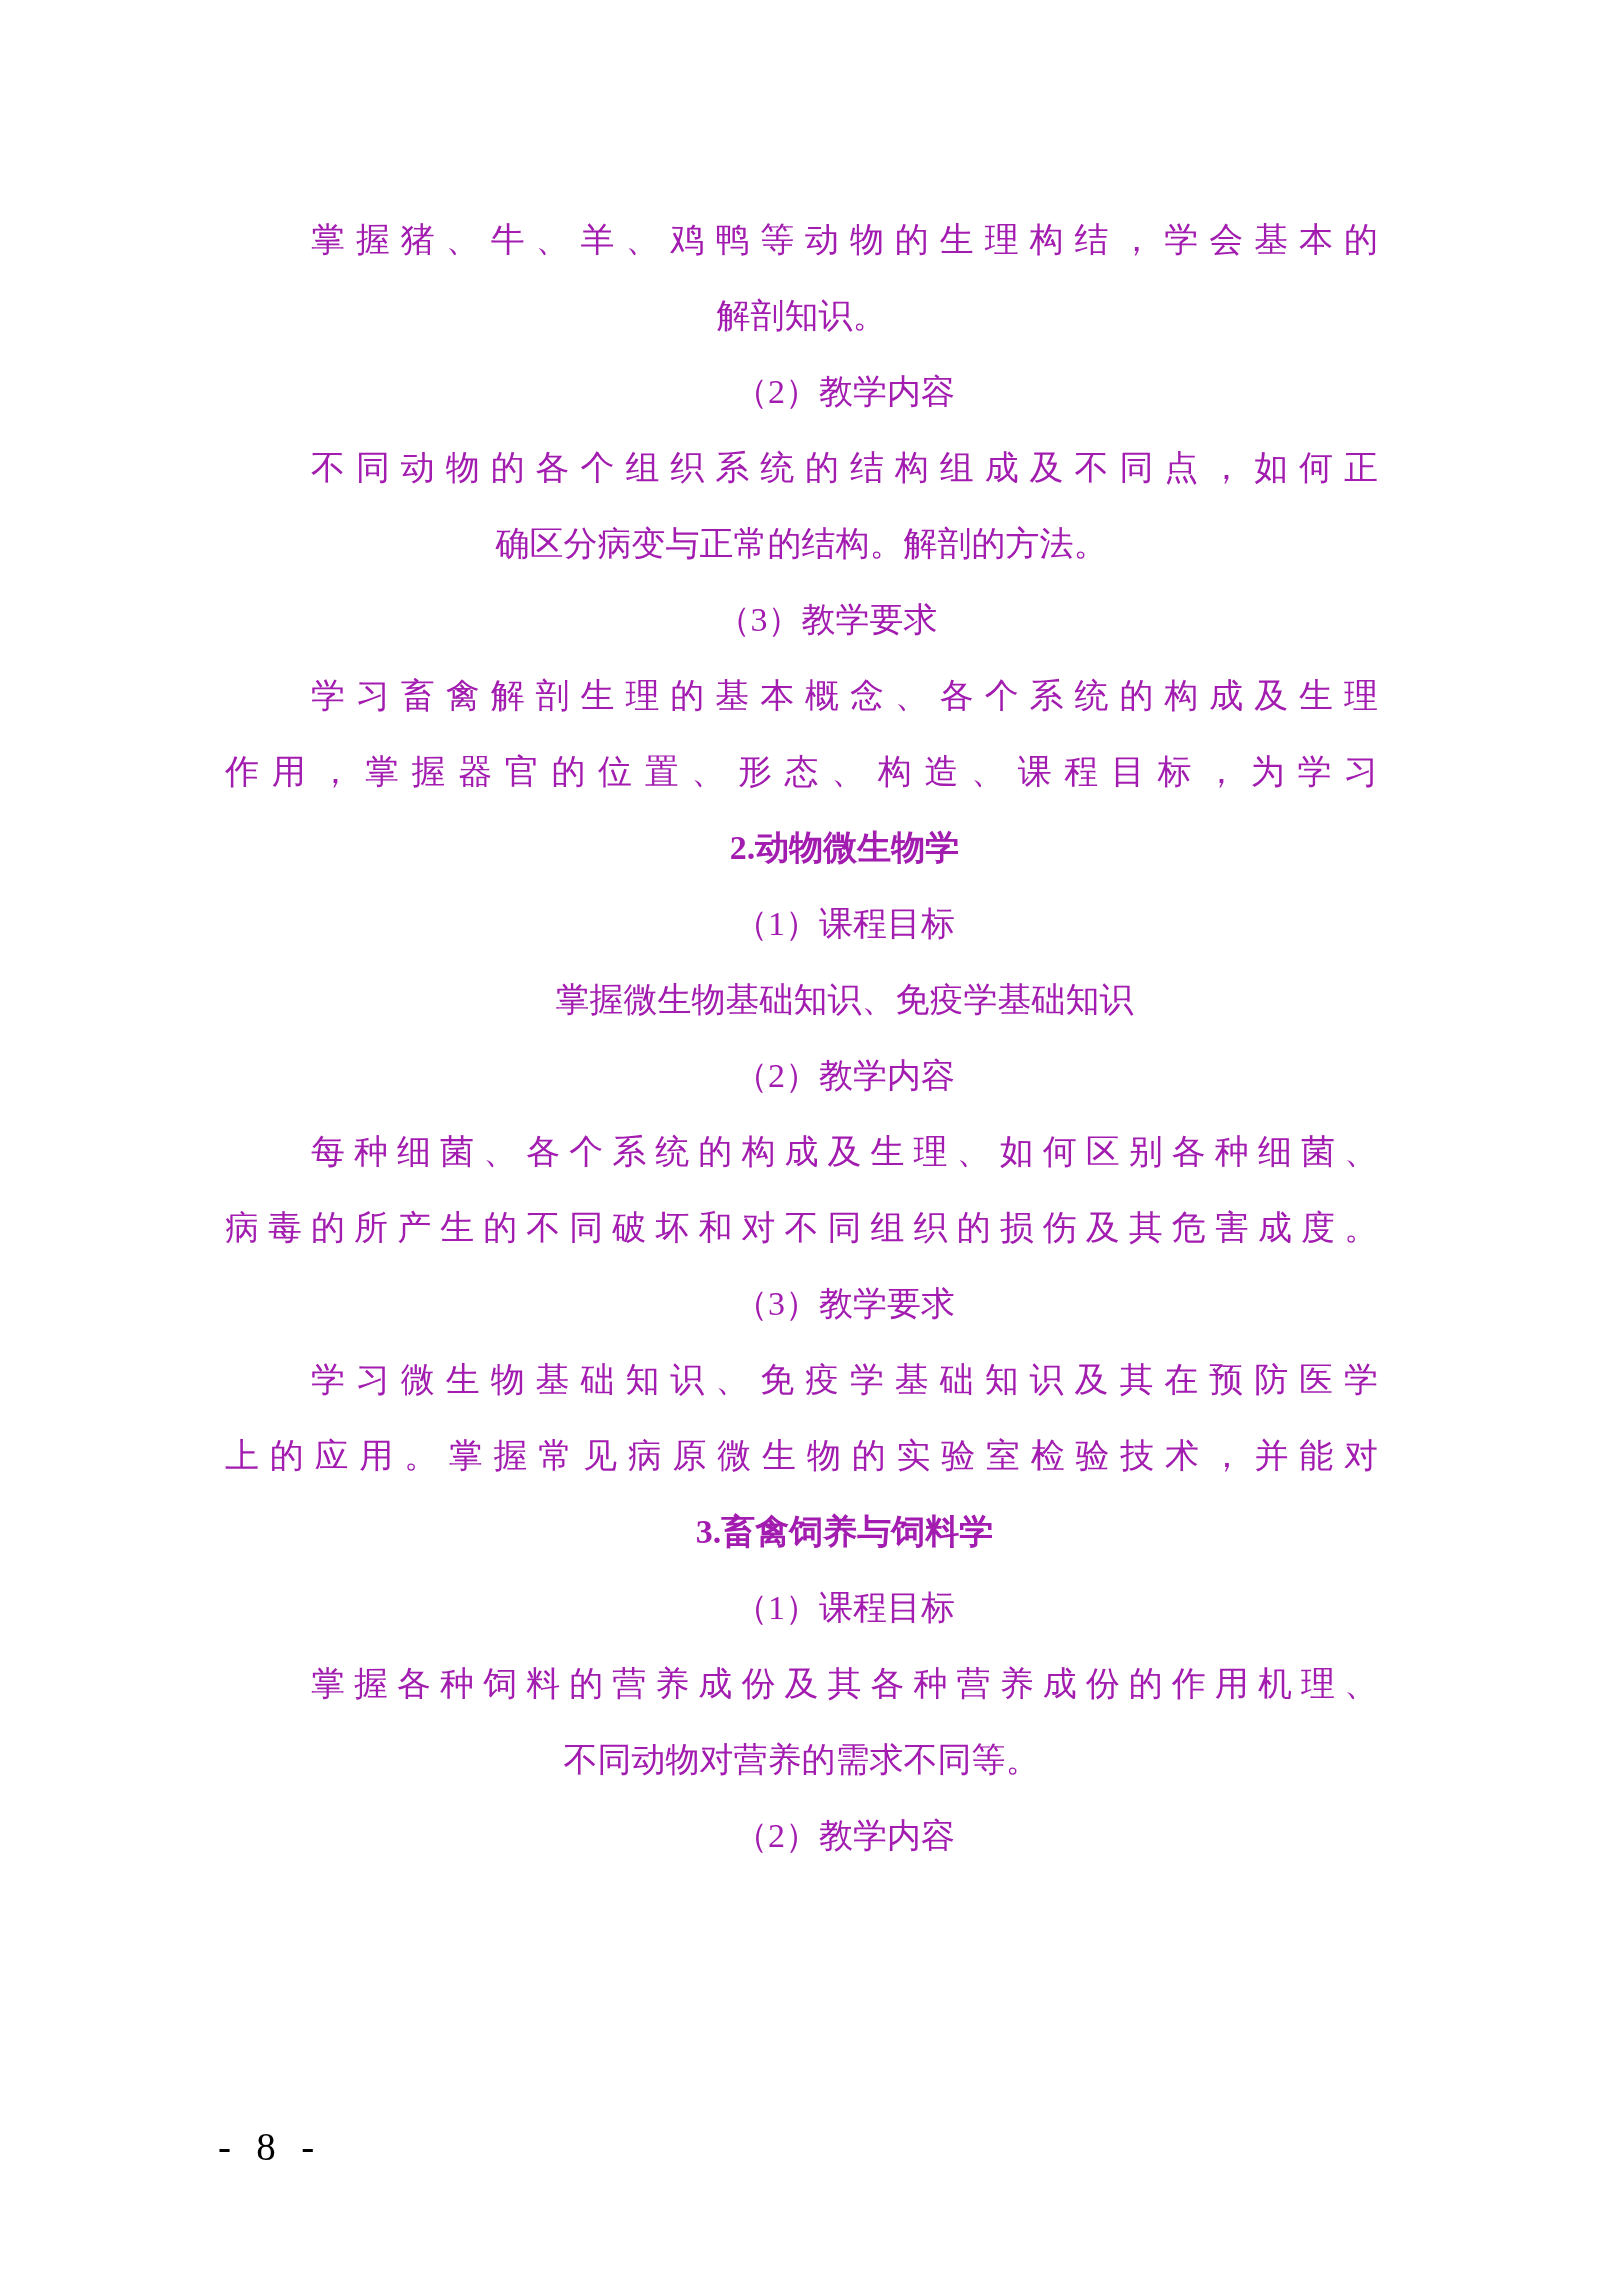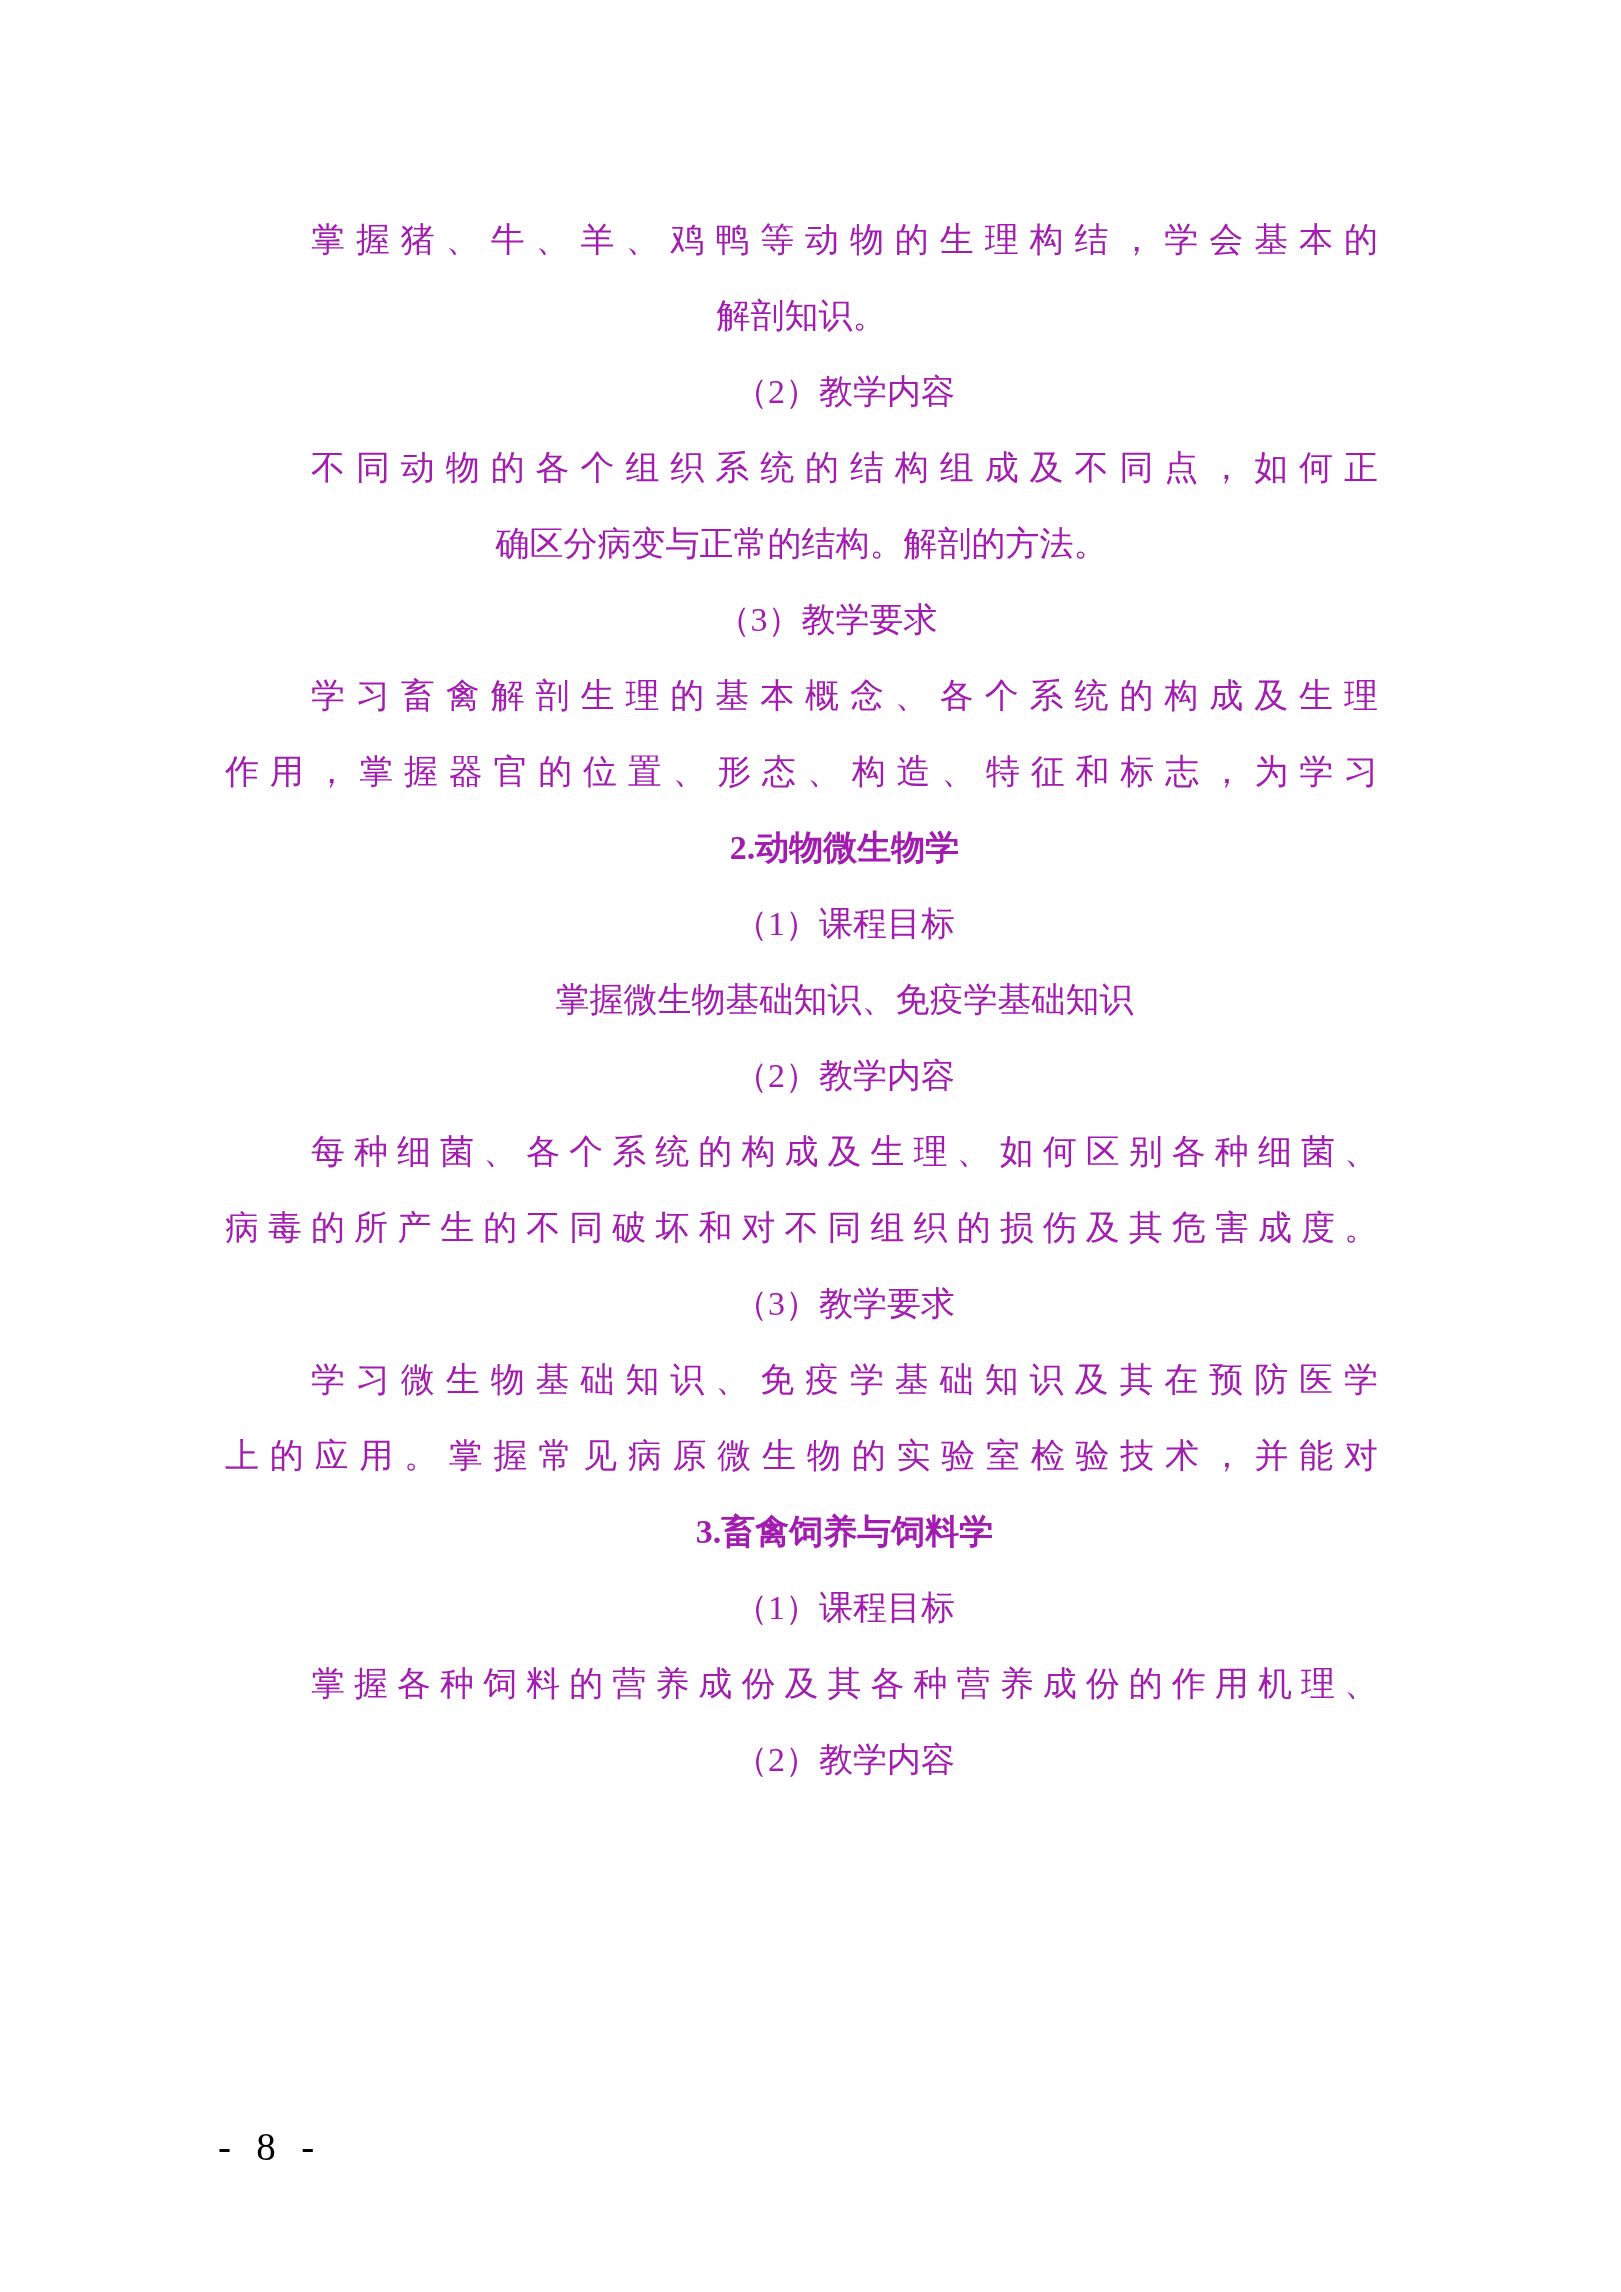--- a/index.html
+++ b/index.html
@@ -59,32 +59,33 @@
 <div class="page">
 
   <div class="text-block">
     <div class="line ind just">掌握猪、牛、羊、鸡鸭等动物的生理构结，学会基本的</div>
     <div class="line">解剖知识。</div>
     <div class="line ind">（2）教学内容</div>
     <div class="line ind just">不同动物的各个组织系统的结构组成及不同点，如何正</div>
     <div class="line">确区分病变与正常的结构。解剖的方法。</div>
     <div class="line ind-sm">（3）教学要求</div>
     <div class="line ind just">学习畜禽解剖生理的基本概念、各个系统的构成及生理</div>
-    <div class="line just">作用，掌握器官的位置、形态、构造、特征和标志，为学习</div>
+    <div class="line just">作用，掌握器官的位置、形态、构造、课程目标，为学习</div>
     <div class="line ind bold">2.动物微生物学</div>
     <div class="line ind">（1）课程目标</div>
     <div class="line ind">掌握微生物基础知识、免疫学基础知识</div>
     <div class="line ind">（2）教学内容</div>
     <div class="line ind just">每种细菌、各个系统的构成及生理、如何区别各种细菌、</div>
     <div class="line just">病毒的所产生的不同破坏和对不同组织的损伤及其危害成度。</div>
     <div class="line ind">（3）教学要求</div>
     <div class="line ind just">学习微生物基础知识、免疫学基础知识及其在预防医学</div>
     <div class="line just">上的应用。掌握常见病原微生物的实验室检验技术，并能对</div>
     <div class="line ind bold">3.畜禽饲养与饲料学</div>
     <div class="line ind">（1）课程目标</div>
     <div class="line ind just">掌握各种饲料的营养成份及其各种营养成份的作用机理、</div>
+    <div class="line">不同动物对营养的需求不同等。</div>
     <div class="line ind">（2）教学内容</div>
   </div>
 
   <div class="footer">- 8 -</div>
 
 </div>
 
 
 </body></html>

